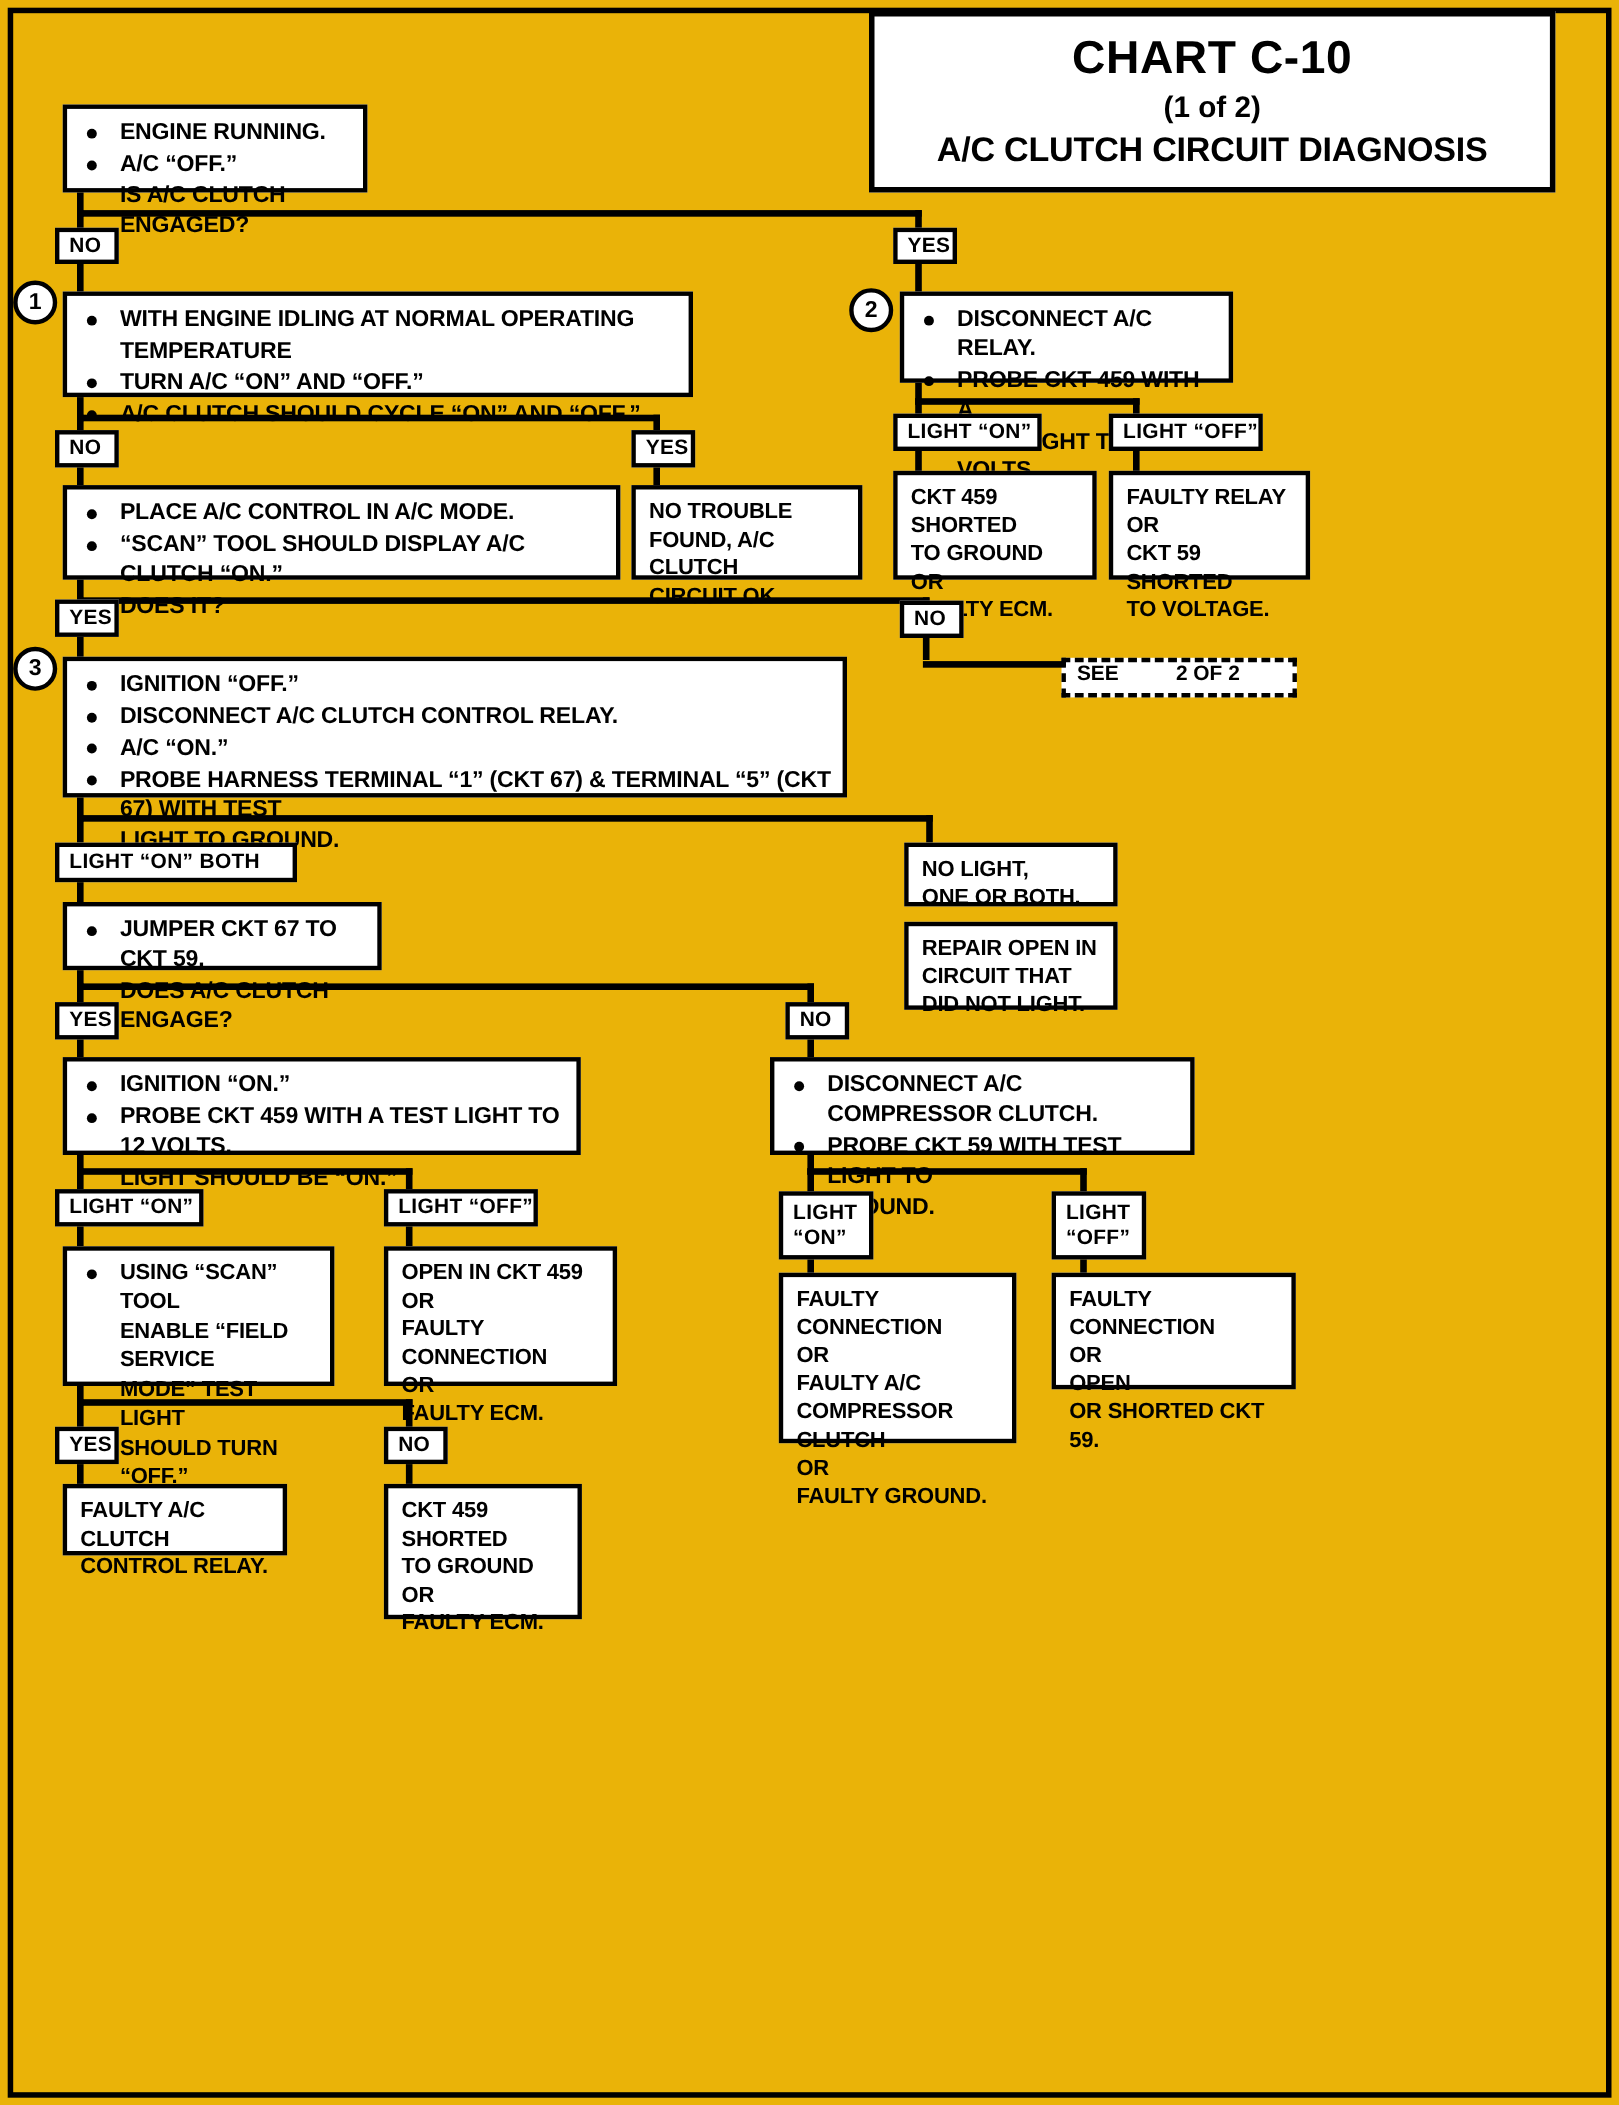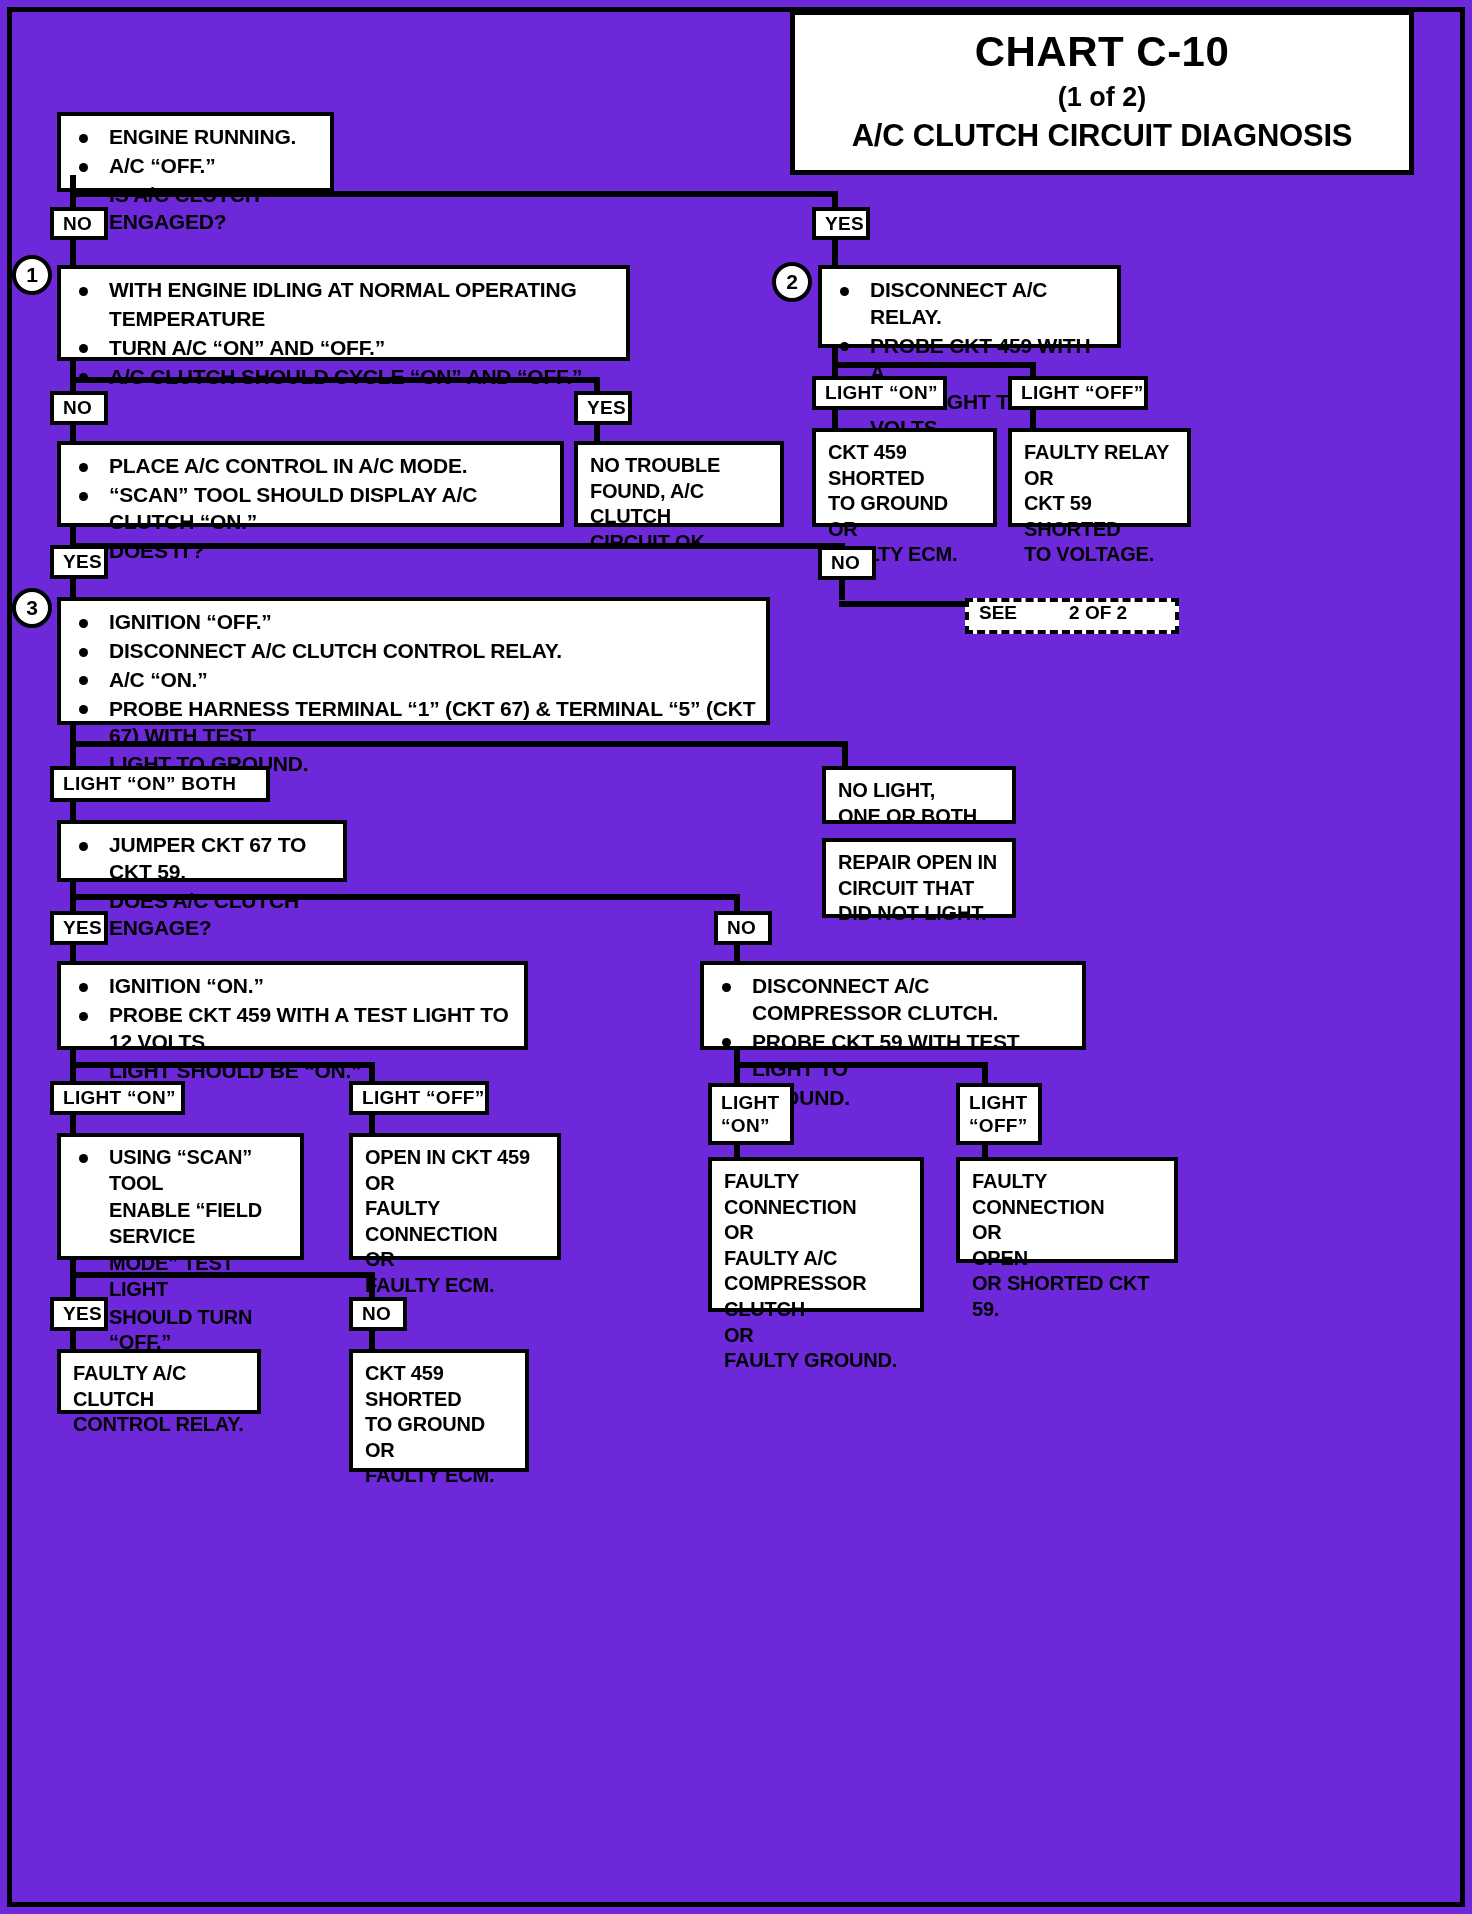--- a/index.html
+++ b/index.html
@@ -1,17 +1,17 @@
 <!DOCTYPE html>
 <html><head>
 <meta charset="utf-8">
 <style>
   html,body{margin:0;padding:0;background:#ffffff;}
   body{font-family:"Liberation Sans",sans-serif;}
-  #page{position:relative;width:1472px;height:1914px;background:#6d28d9;overflow:hidden;}
+  #page{position:relative;width:1472px;height:1914px;background:#eab308;overflow:hidden;}
   #frame{position:absolute;left:7px;top:7px;width:1458px;height:1900px;border:5px solid #000;box-sizing:border-box;}
 
   .box{position:absolute;border:4px solid #000;background:#fff;box-sizing:border-box;
        font-weight:bold;color:#000;line-height:1.28;letter-spacing:-0.2px;}
   .pad{padding:8px 10px 8px 12px;}
 
   
   .chip{position:absolute;border:4px solid #000;background:#fff;box-sizing:border-box;
         font-weight:bold;font-size:19px;display:flex;align-items:center;padding-left:9px;
         letter-spacing:0.3px;color:#000;}
@@ -52,21 +52,21 @@
 
 <div id="page">
   <div id="frame"></div>
 
   <div id="title">
     <div class="t1">CHART C-10</div>
     <div class="t2">(1 of 2)</div>
     <div class="t3">A/C CLUTCH CIRCUIT DIAGNOSIS</div>
   </div>
 
-  <div class="box pad fs21" style="left:57px;top:112px;width:277px;height:80px;">
+  <div class="box pad fs21" style="left:57px;top:95px;width:277px;height:80px;">
     <ul class="b">
       <li>ENGINE RUNNING.</li>
       <li>A/C “OFF.”</li>
       <li class="nb">IS A/C CLUTCH ENGAGED?</li>
     </ul>
   </div>
 
   <div class="v" style="left:70px;top:175px;height:22px;"></div>
   <div class="h" style="left:70px;top:191px;width:768px;"></div>
   <div class="v" style="left:70px;top:191px;height:17px;"></div>

